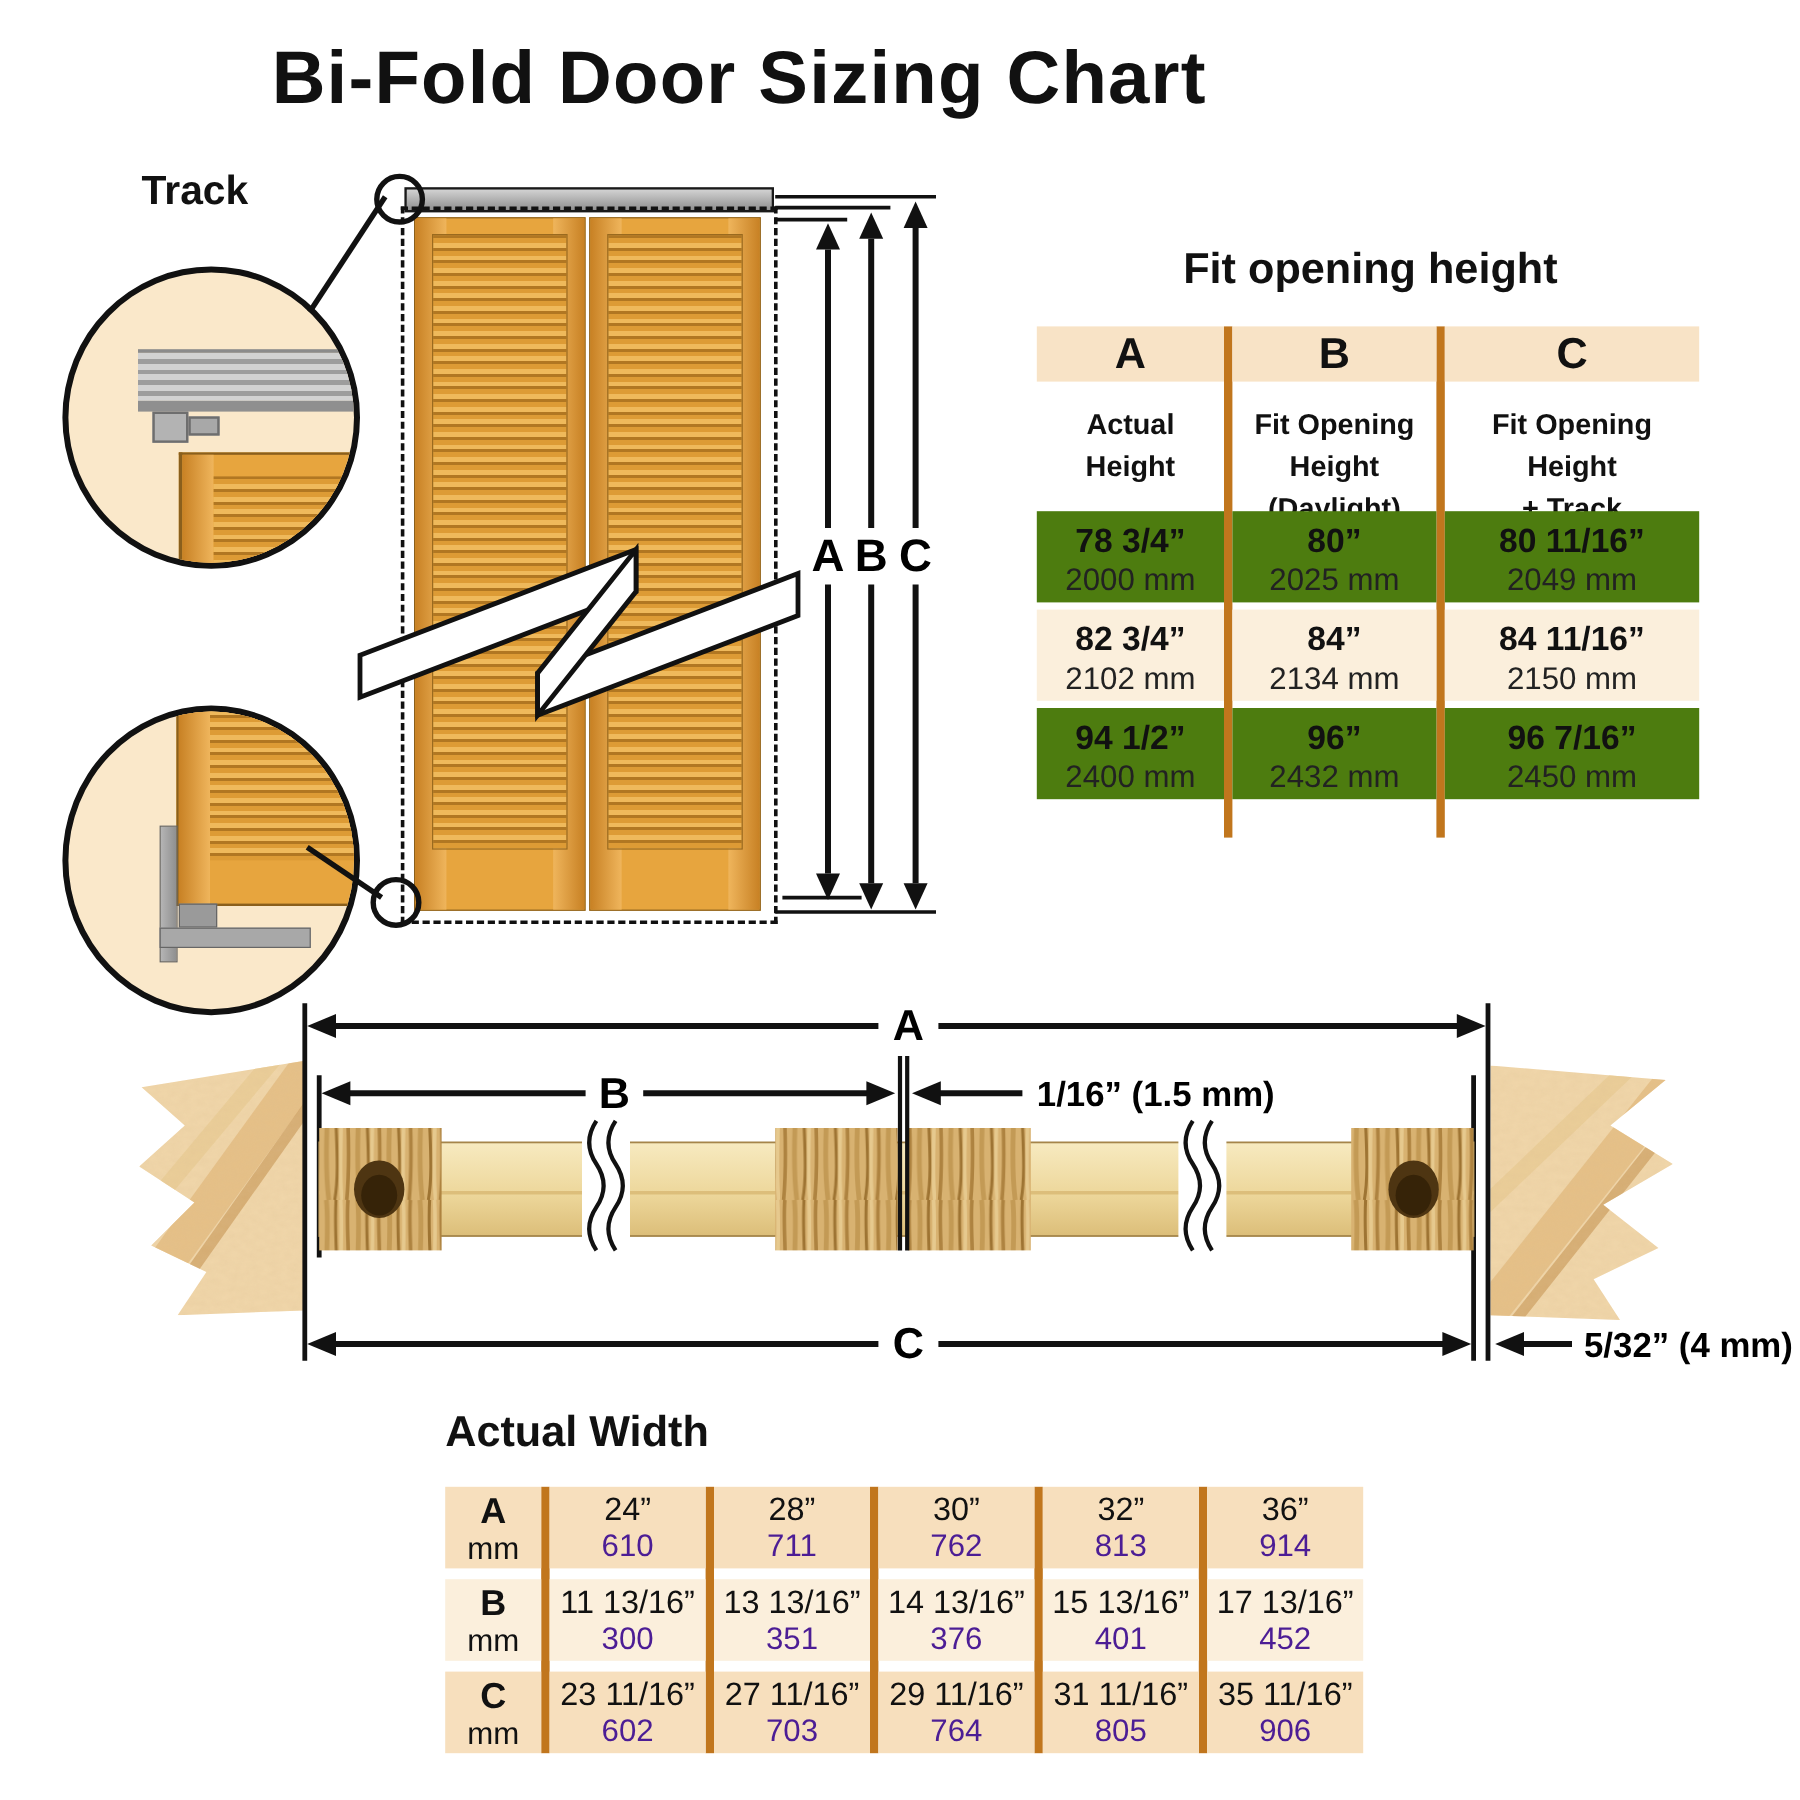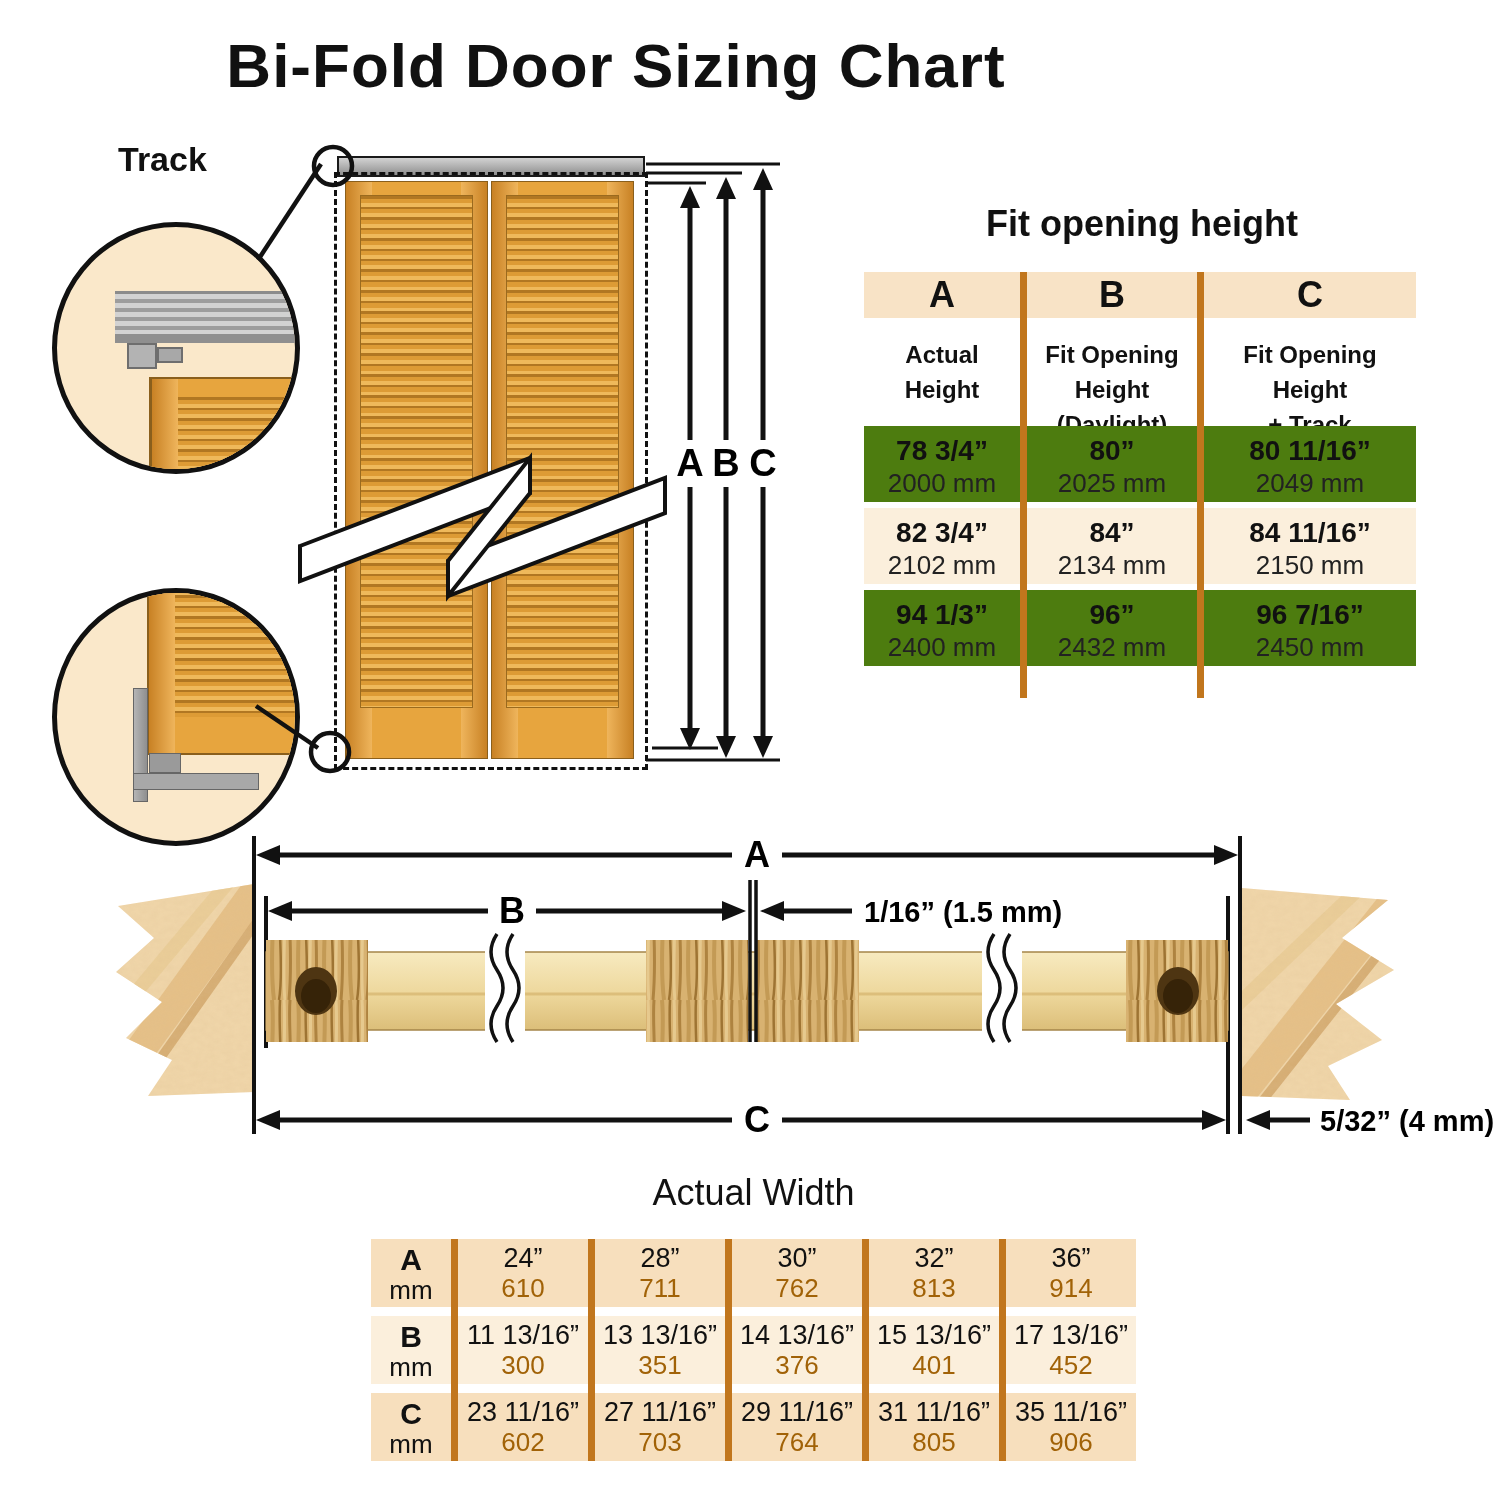--- a/index.html
+++ b/index.html
@@ -57,31 +57,31 @@
   .fit-desc{height:108px;}
   .fit-desc .fcell{padding-top:20px;font-size:24px;font-weight:700;line-height:1.45;}
   .fdata{height:76px;margin-bottom:6px;}
   .fdata .fcell{padding-top:8px;}
   .fdata .v1{font-size:28px;font-weight:700;line-height:1.2;}
   .fdata .v2{font-size:26px;font-weight:400;line-height:1.2;color:#222;}
   .rowdark .fcell{background:#4d7c0f;}
   .rowlight .fcell{background:#FBEFDC;}
 
   
-  .aw-title{left:371px;top:1172px;width:765px;text-align:center;font-size:36px;font-weight:400;}
+  .aw-title{left:371px;top:1172px;width:765px;text-align:left;font-size:36px;font-weight:700;}
   .aw-table{left:371px;top:1239px;width:765px;height:222px;}
   .aw-div{position:absolute;top:0;width:7px;height:222px;background:#C1761D;}
   .ad1{left:80px;} .ad2{left:217px;} .ad3{left:354px;} .ad4{left:491px;} .ad5{left:628px;}
   .wrow{position:relative;display:flex;gap:7px;height:68px;margin-bottom:9px;}
   .wlabel{width:80px;box-sizing:border-box;text-align:center;padding-top:4px;}
   .wcell{width:130px;box-sizing:border-box;text-align:center;padding-top:4px;}
   .wlabel .l1{font-size:30px;font-weight:700;line-height:1.1;}
   .wlabel .l2{font-size:26px;font-weight:400;line-height:1.1;}
   .wcell .v1{font-size:27px;font-weight:400;line-height:1.15;}
-  .wcell .v2{font-size:26px;font-weight:400;line-height:1.15;color:#a16207;}
+  .wcell .v2{font-size:26px;font-weight:400;line-height:1.15;color:#4c1d95;}
   .wrowdark > div{background:#F7DFBD;}
   .wrowlight > div{background:#FBEFDC;}
 
   
   #linework{position:absolute;left:0;top:0;width:1500px;height:1500px;pointer-events:none;}
   text.dim{font-family:"Liberation Sans","DejaVu Sans",sans-serif;font-weight:700;}
 </style>
 </head>
 <body>
 
@@ -173,21 +173,21 @@
           <div class="v1">84”</div>
           <div class="v2">2134 mm</div>
         </div>
       <div class="fcell fc3">
           <div class="v1">84 11/16”</div>
           <div class="v2">2150 mm</div>
         </div>
     </div>
     <div class="frow fdata rowdark">
       <div class="fcell fc1">
-          <div class="v1">94 1/3”</div>
+          <div class="v1">94 1/2”</div>
           <div class="v2">2400 mm</div>
         </div>
       <div class="fcell fc2">
           <div class="v1">96”</div>
           <div class="v2">2432 mm</div>
         </div>
       <div class="fcell fc3">
           <div class="v1">96 7/16”</div>
           <div class="v2">2450 mm</div>
         </div>

